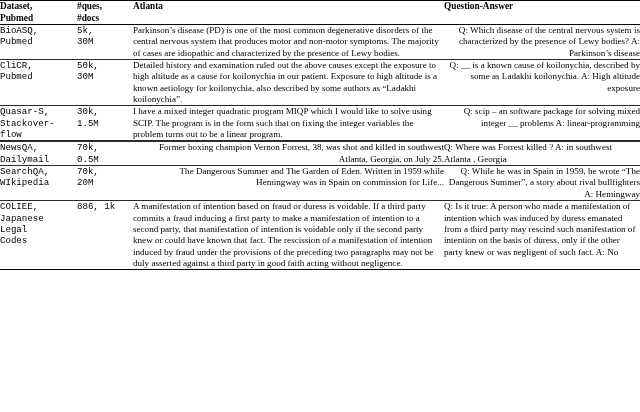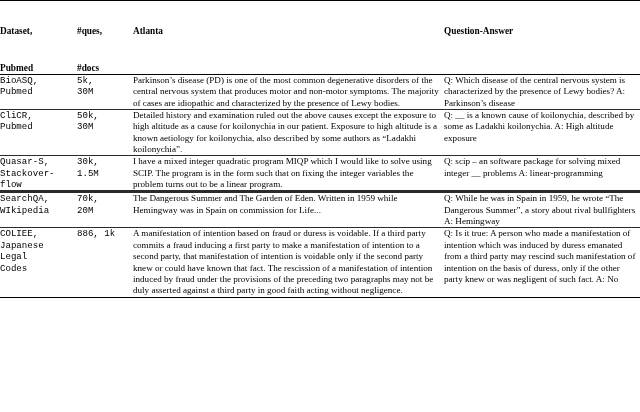--- a/index.html
+++ b/index.html
@@ -46,21 +46,21 @@
     text-align: left;
   }
 
   thead th {
     font-weight: bold;
     font-size: 9.3px;
     line-height: 11.5px;
     padding-top: 5px;
     padding-bottom: 4px;
   }
-  thead th .hdr-line { display: block; white-space: pre; margin-top: 25px; }
+  thead th .hdr-line { display: block; white-space: pre; }
 
   td.cell {
     padding-top: 3.0px;
     padding-bottom: 3.0px;
   }
 
   td.col-dataset, td.col-ques {
     padding-right: 6px;
     white-space: pre-line;
     font-family: Liberation Mono, monospace;
@@ -73,21 +73,21 @@
     hyphens: none;
   }
   td.col-qa {
     text-align: justify;
     text-justify: inter-word;
     padding-right: 4px;
   }
 
   td.col-passage.no-justify,
   td.col-qa.no-justify {
-    text-align: left;
+    text-align: right;
   }
 
   .sep-row td {
     padding: 0;
     height: 0;
   }
   .sep-line {
     height: 0;
     border-top: 1.1px solid #2b2b2b;
     width: 100%;
@@ -183,20 +183,28 @@
             <div class="sep-line"></div>
           </td>
       </tr>
 
       <tr class="sep-row">
         <td colspan="4">
             <div class="sep-line"></div>
           </td>
       </tr>
 
+      <tr>
+        <td class="cell col-dataset pad-left">NewsQA,
+Dailymail</td>
+        <td class="cell col-ques">70k,
+0.5M</td>
+        <td class="cell col-passage no-justify">Former boxing champion Vernon Forrest, 38, was shot and killed in southwest Atlanta, Georgia, on July 25.</td>
+        <td class="cell col-qa">Q: Where was Forrest killed ?   A: in southwest Atlanta , Georgia</td>
+      </tr>
       <tr class="sep-row">
         <td colspan="4">
             <div class="sep-line"></div>
           </td>
       </tr>
 
       <tr>
         <td class="cell col-dataset pad-left">SearchQA,
 WIkipedia</td>
         <td class="cell col-ques">70k,

